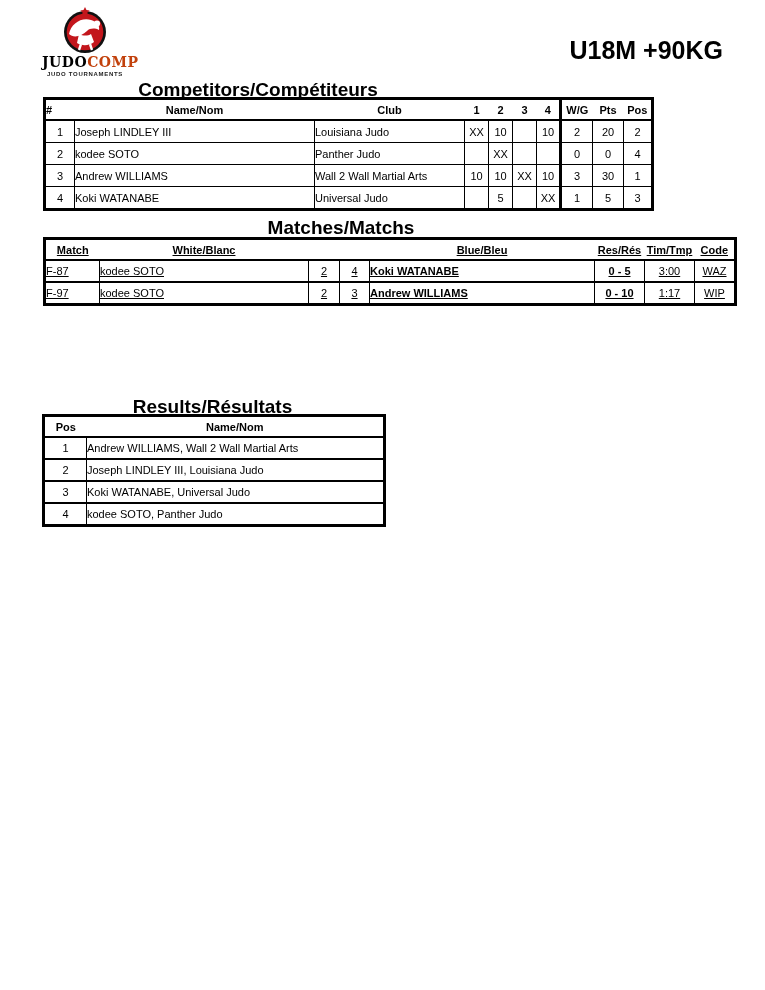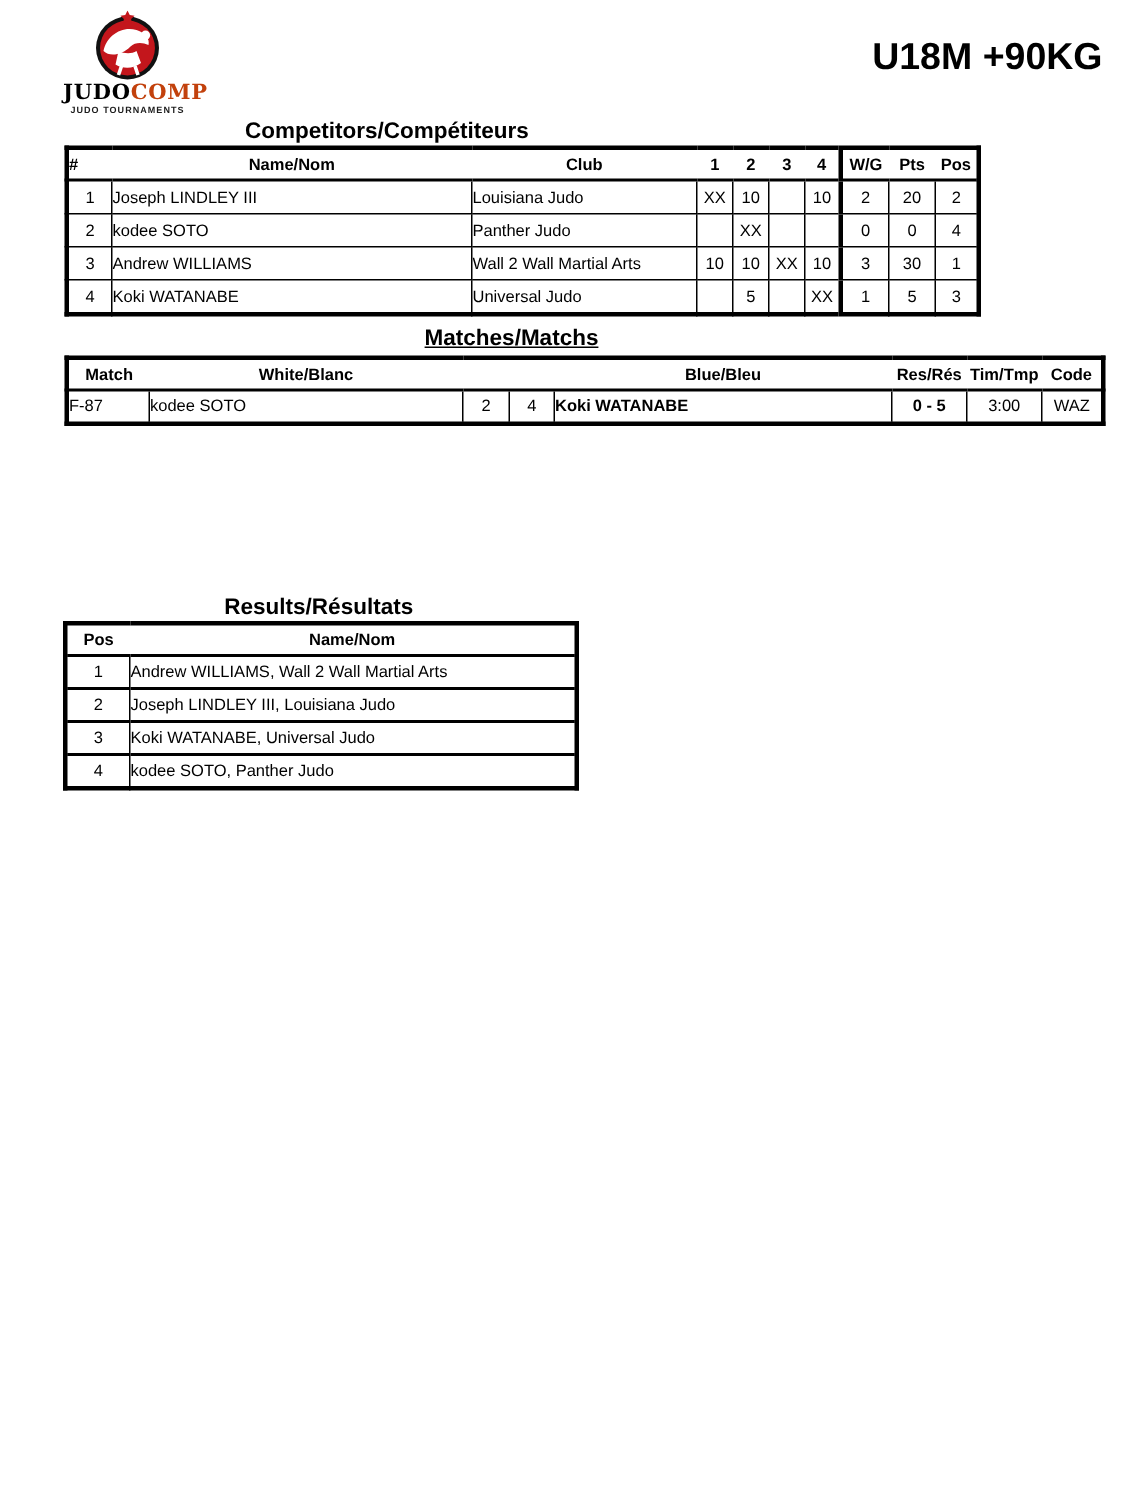--- a/index.html
+++ b/index.html
@@ -21,31 +21,31 @@
     letter-spacing: 0.5px; margin-top: 1px; white-space: nowrap;
   }
   .logo-text .red { color: #c2410c; }
   .logo-tagline {
     font-size: 6px; font-weight: bold; letter-spacing: 0.7px;
     color: #1c1c1c; margin-top: 2px; white-space: nowrap;
   }
 
   
   .page-title {
-    position: absolute; top: 24px; right: 30px; margin: 0;
+    position: absolute; top: 24px; right: 30px; margin: 12px;
     font-size: 25px; font-weight: bold; white-space: nowrap;
   }
 
   
   .section-heading {
     position: absolute; margin: 0;
-    font-size: 15px; font-weight: bold; text-align: center; white-space: nowrap;
+    font-size: 19px; font-weight: bold; text-align: center; white-space: nowrap;
   }
   .h-competitors { top: 79px;  left: 43px; width: 430px; }
-  .h-matches     { top: 217px; left: 43px; width: 596px; text-decoration: underline; }
+  .h-matches     { top: 217px; left: 43px; width: 596px; }
   .h-results     { top: 396px; left: 42px; width: 341px; }
 
   
   table.tbl {
     position: absolute;
     border-collapse: collapse; table-layout: fixed;
     border: 3px solid #000; background: #fff;
   }
   .tbl th, .tbl td {
     font-size: 11px; padding: 0; white-space: nowrap; overflow: hidden;
@@ -53,21 +53,21 @@
   }
   .tbl th {
     font-weight: bold; height: 19px;
     border: none; border-bottom: 2px solid #000;
   }
   .tbl td { border: 1px solid #000; }
 
   .comp-table { top: 97px; left: 43px; width: 608px; }
   .comp-table td { height: 21px; }
 
-  .matches-table { top: 237px; left: 43px; width: 691px; }
+  .matches-table { top: 237px; left: 43px; width: 691px; text-decoration: underline; }
   .matches-table td { height: 20px; border-top: 2px solid #000; border-bottom: 2px solid #000; }
 
   .results-table { top: 414px; left: 42px; width: 341px; }
   .results-table td { height: 20px; border-top: 2px solid #000; border-bottom: 2px solid #000; }
 
   .wg-col { border-left: 3px solid #000 !important; }
 
   .ctr   { text-align: center; }
   .al    { text-align: left; padding-left: 7px; }
   .name  { text-align: left; padding-left: 9px; }
@@ -214,20 +214,30 @@
           <td class="name">kodee SOTO</td>
           <td class="ctr">2</td>
           <td class="ctr">4</td>
           <td class="name bold">Koki WATANABE</td>
           <td class="ctr res">0 - 5</td>
           <td class="ctr">3:00</td>
           <td class="ctr">WAZ</td>
         </tr>
 
 
+        <tr>
+          <td class="mcode">F-97</td>
+          <td class="name">kodee SOTO</td>
+          <td class="ctr">2</td>
+          <td class="ctr">3</td>
+          <td class="name bold">Andrew WILLIAMS</td>
+          <td class="ctr res">0 - 10</td>
+          <td class="ctr">1:17</td>
+          <td class="ctr">WIP</td>
+        </tr>
       </tbody>
   </table>
 
   <h2 class="section-heading h-results">Results/Résultats</h2>
   <table class="tbl results-table">
     <colgroup>
       <col style="width:43px">
         <col style="width:298px">
     </colgroup>
     <thead>

